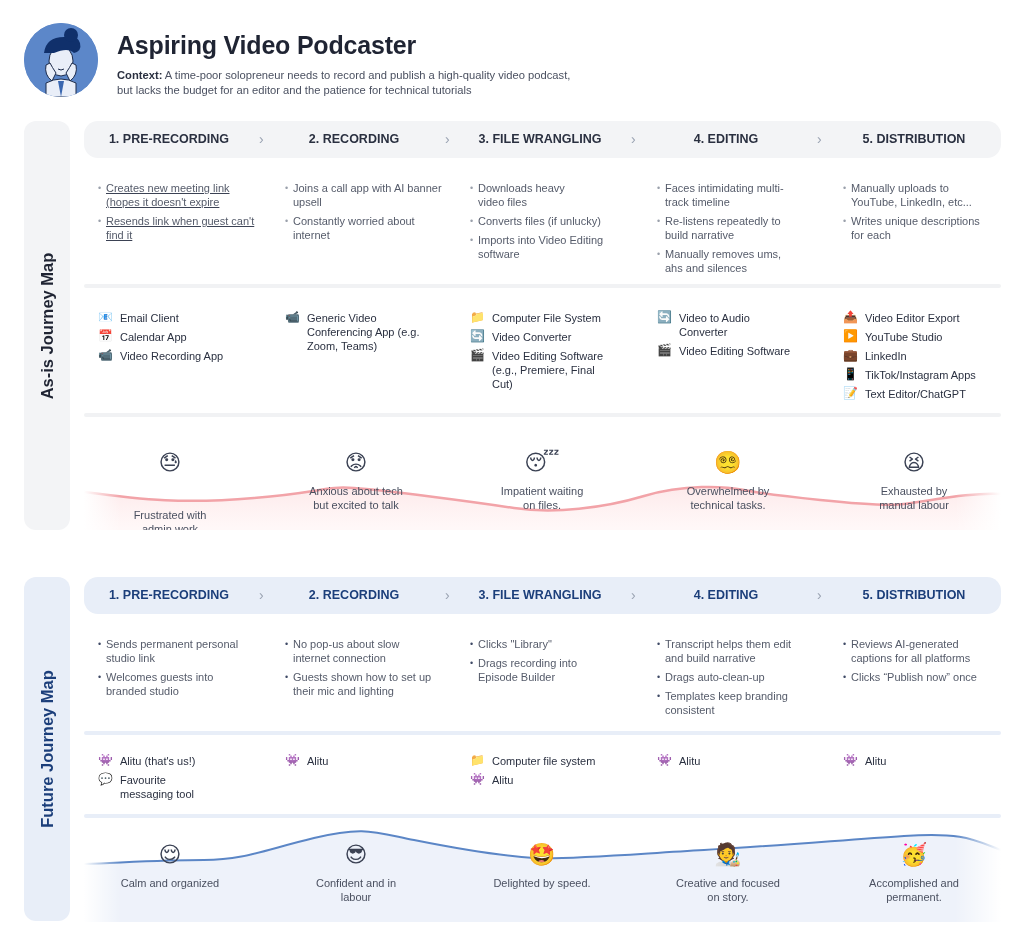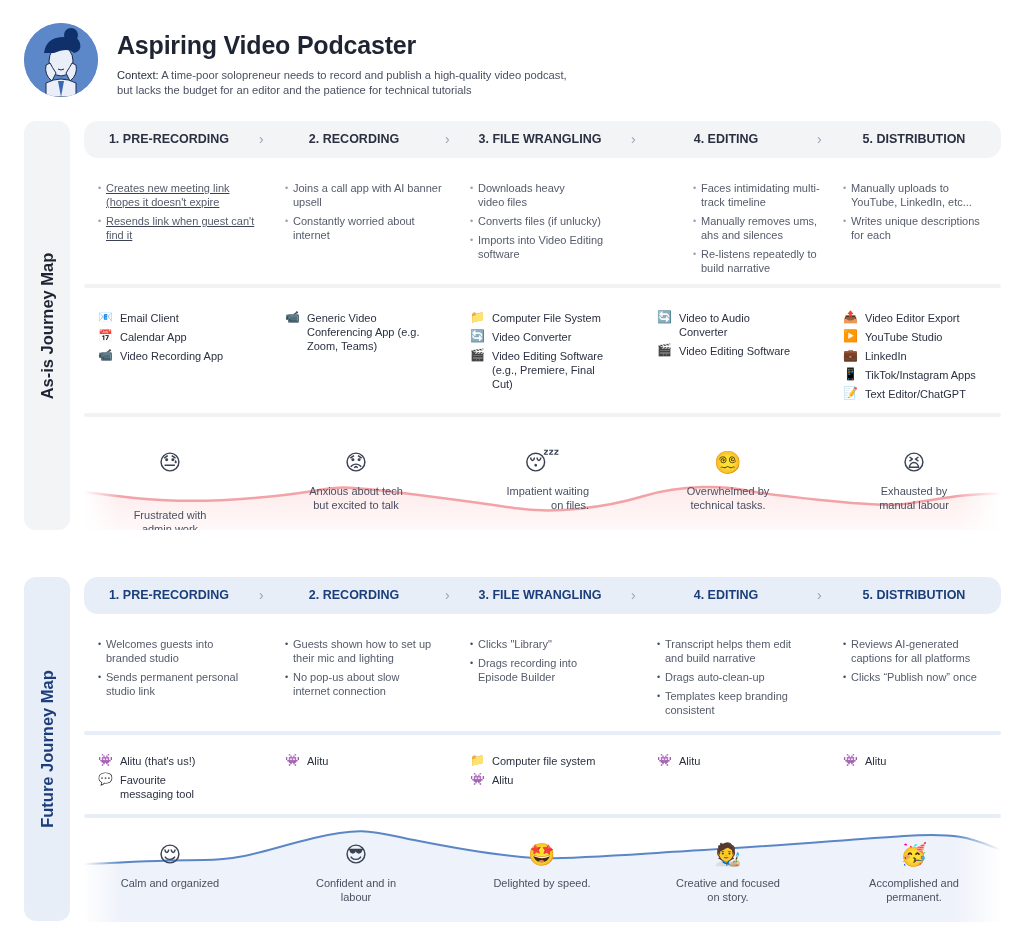--- a/index.html
+++ b/index.html
@@ -5,21 +5,21 @@
   * { box-sizing: border-box; margin: 0; padding: 0; }
   html, body { width: 1024px; height: 950px; background: #ffffff; overflow: hidden; }
   body { font-family: "Liberation Sans", "DejaVu Sans", sans-serif; color: #3b4254; position: relative; }
 
   
   .header { position: absolute; left: 24px; top: 23px; width: 960px; height: 78px; }
   .avatar { position: absolute; left: 0; top: 0; width: 74px; height: 74px; border-radius: 50%; background: #5c87c9; overflow: hidden; }
   .avatar svg { display: block; }
   .title { position: absolute; left: 93px; top: 8px; font-size: 25px; font-weight: 700; color: #1f2433; letter-spacing: -0.2px; }
   .context { position: absolute; left: 93px; top: 45px; width: 460px; font-size: 11.2px; line-height: 14.5px; color: #4a5060; }
-  .context b { color: #2a3040; font-weight: 400; margin-top: 7px; }
+  .context b { color: #2a3040; font-weight: 700; margin-top: 7px; }
 
   
   .side-label { position: absolute; left: 24px; width: 46px; border-radius: 12px; }
   .side-label span { position: absolute; left: 50%; top: 50%; transform: translate(-50%, -50%) rotate(-90deg); white-space: nowrap; font-size: 16.5px; font-weight: 700; }
   .side-asis { top: 121px; height: 409px; background: #f3f4f6; }
   .side-asis span { color: #1f2433; }
   .side-future { top: 577px; height: 344px; background: #e8eef8; }
   .side-future span { color: #1b3e7a; }
 
   
@@ -107,25 +107,25 @@
       <li>Constantly worried about internet</li>
     </ul>
   </div>
   <div class="col c3" style="top:181px;width:145px;">
     <ul class="actions">
       <li style="padding-right:40px;">Downloads heavy video files</li>
       <li>Converts files (if unlucky)</li>
       <li>Imports into Video Editing software</li>
     </ul>
   </div>
-  <div class="col c4" style="top:181px;width:140px;margin-left:36px;">
+  <div class="col c4" style="top:181px;width:140px;">
     <ul class="actions">
       <li>Faces intimidating multi-track timeline</li>
+      <li>Re-listens repeatedly to build narrative</li>
       <li>Manually removes ums, ahs and silences</li>
-      <li>Re-listens repeatedly to build narrative</li>
     </ul>
   </div>
   <div class="col c5" style="top:181px;width:140px;">
     <ul class="actions">
       <li>Manually uploads to YouTube, LinkedIn, etc...</li>
       <li>Writes unique descriptions for each</li>
     </ul>
   </div>
 
   <div class="divider" style="top:284px;"></div>
@@ -188,21 +188,21 @@
     <div class="emo" style="left:11px;top:30px;">
       <div class="face">😓</div>
       <div class="label" style="padding:0 36px;margin-top:32px;">Frustrated with admin work</div>
     </div>
     <div class="emo" style="left:197px;top:30px;">
       <div class="face">😟</div>
       <div class="label" style="padding:0 22px;">Anxious about tech but excited to talk</div>
     </div>
     <div class="emo" style="left:383px;top:30px;">
       <div class="face">😴</div>
-      <div class="label" style="padding:0 28px;text-align:right;">Impatient waiting on files.</div>
+      <div class="label" style="padding:0 28px;">Impatient waiting on files.</div>
     </div>
     <div class="emo" style="left:569px;top:30px;">
       <div class="face">😵‍💫</div>
       <div class="label" style="padding:0 28px;">Overwhelmed by technical tasks.</div>
     </div>
     <div class="emo" style="left:755px;top:30px;">
       <div class="face">😫</div>
       <div class="label" style="padding:0 34px;text-align:center;">Exhausted by manual labour</div>
     </div>
   </div>
@@ -220,28 +220,28 @@
     <div class="chev" style="left:361px;">›</div>
     <div class="stage" style="left:371px;width:170px;">3. FILE WRANGLING</div>
     <div class="chev" style="left:547px;">›</div>
     <div class="stage" style="left:557px;width:170px;">4. EDITING</div>
     <div class="chev" style="left:733px;">›</div>
     <div class="stage" style="left:745px;width:170px;">5. DISTRIBUTION</div>
   </div>
 
   <div class="col c1" style="top:637px;width:155px;">
     <ul class="actions">
+      <li>Sends permanent personal studio link</li>
       <li style="padding-right:20px;">Welcomes guests into branded studio</li>
-      <li>Sends permanent personal studio link</li>
     </ul>
   </div>
   <div class="col c2" style="top:637px;width:150px;">
     <ul class="actions">
+      <li style="padding-right:14px;">No pop-us about slow internet connection</li>
       <li>Guests shown how to set up their mic and lighting</li>
-      <li style="padding-right:14px;">No pop-us about slow internet connection</li>
     </ul>
   </div>
   <div class="col c3" style="top:637px;width:150px;">
     <ul class="actions">
       <li>Clicks "Library"</li>
       <li style="padding-right:30px;">Drags recording into Episode Builder</li>
     </ul>
   </div>
   <div class="col c4" style="top:637px;width:150px;">
     <ul class="actions">

